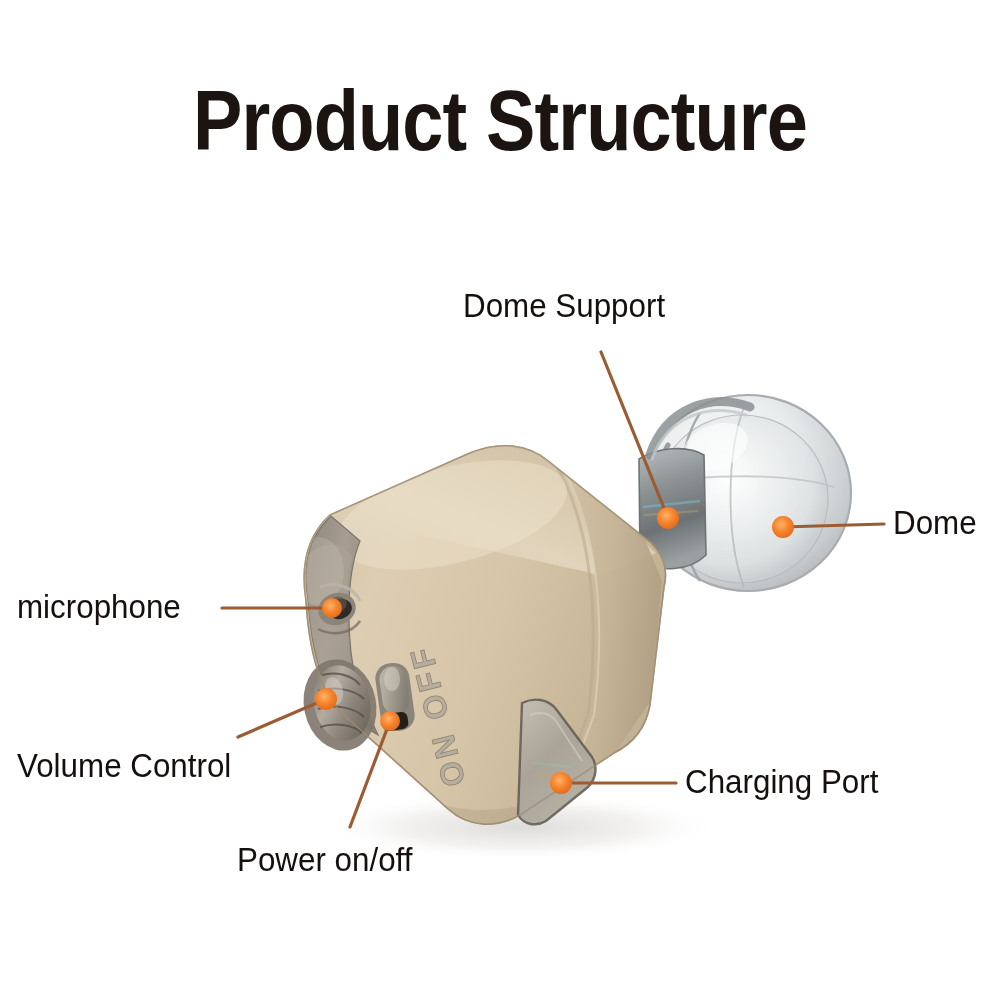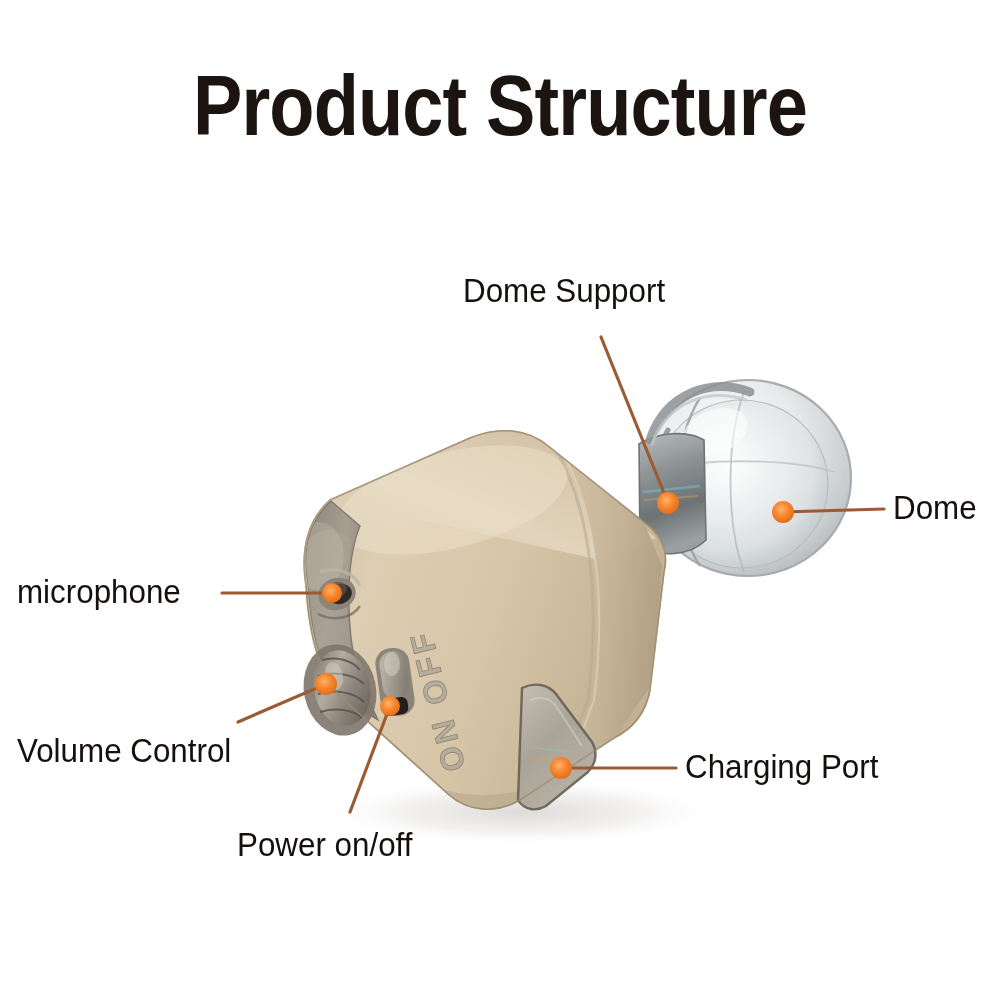--- a/index.html
+++ b/index.html
@@ -8,20 +8,21 @@
     padding: 0;
     background: #ffffff;
   }
   #page {
     position: relative;
     width: 1000px;
     height: 974px;
     background: #ffffff;
     overflow: hidden;
     font-family: "Liberation Sans", sans-serif;
+    margin-top: 15px;
   }
 
   
   #title {
     position: absolute;
     left: 0;
     top: 62px;
     width: 1000px;
     text-align: center;
     font-family: "Liberation Sans", sans-serif;

